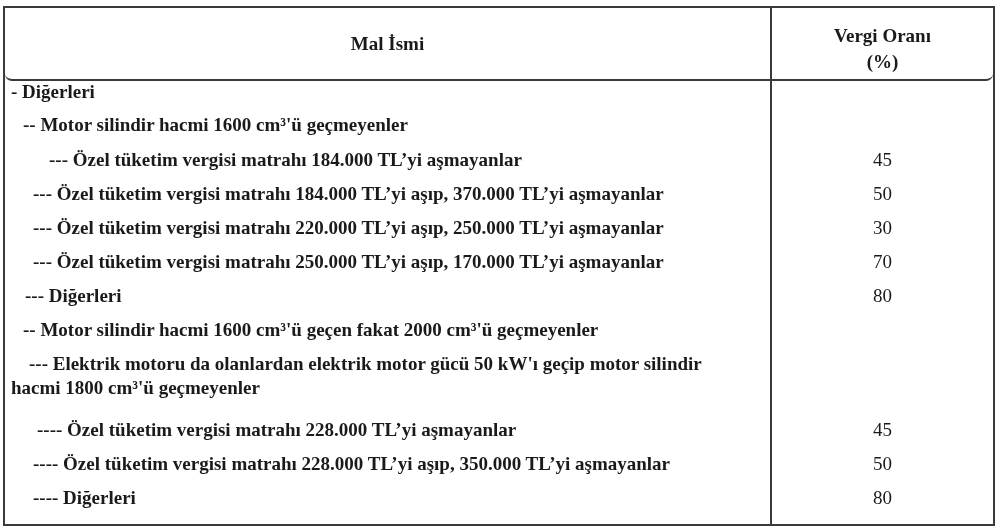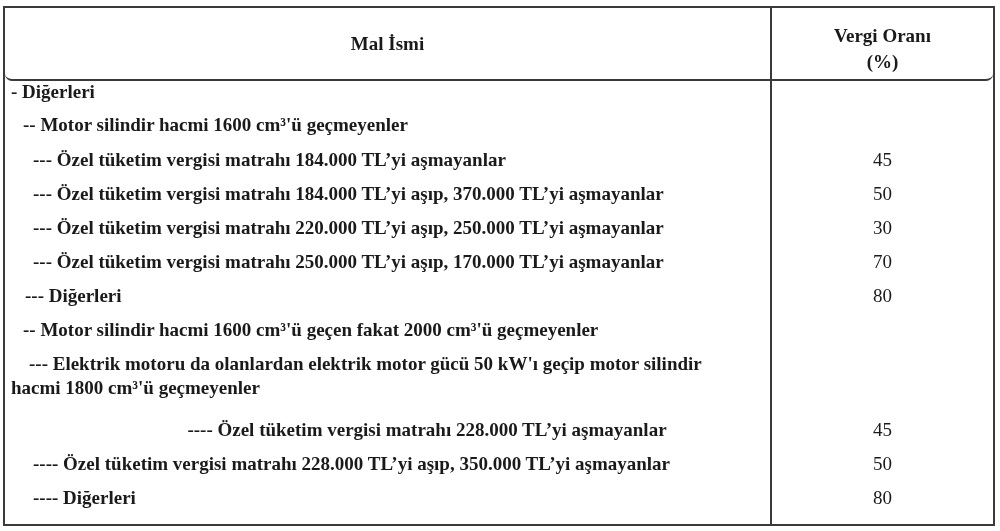--- a/index.html
+++ b/index.html
@@ -104,21 +104,21 @@
   <div id="rows-container">
       <div class="row" style="top: 72px;">
         <div class="name" style="left: 6px;">- Diğerleri</div>
         <div class="rate"></div>
       </div>
       <div class="row" style="top: 105px;">
         <div class="name" style="left: 18px;">-- Motor silindir hacmi 1600 cm³'ü geçmeyenler</div>
         <div class="rate"></div>
       </div>
       <div class="row" style="top: 140px;">
-        <div class="name" style="left: 28px;">--- Özel tüketim vergisi matrahı 184.000 TL’yi aşmayanlar</div>
+        <div class="name" style="left: 44px;">--- Özel tüketim vergisi matrahı 184.000 TL’yi aşmayanlar</div>
         <div class="rate">45</div>
       </div>
       <div class="row" style="top: 174px;">
         <div class="name" style="left: 28px;">--- Özel tüketim vergisi matrahı 184.000 TL’yi aşıp, 370.000 TL’yi aşmayanlar</div>
         <div class="rate">50</div>
       </div>
       <div class="row" style="top: 208px;">
         <div class="name" style="left: 28px;">--- Özel tüketim vergisi matrahı 220.000 TL’yi aşıp, 250.000 TL’yi aşmayanlar</div>
         <div class="rate">30</div>
       </div>
@@ -136,21 +136,21 @@
       </div>
       <div class="row" style="top: 344px;">
         <div class="name" style="left: 24px;">--- Elektrik motoru da olanlardan elektrik motor gücü 50 kW'ı geçip motor silindir</div>
         <div class="rate"></div>
       </div>
       <div class="row" style="top: 368px;">
         <div class="name" style="left: 6px;">hacmi 1800 cm³'ü geçmeyenler</div>
         <div class="rate"></div>
       </div>
       <div class="row" style="top: 410px;">
-        <div class="name" style="left: 42px; text-align: center;">---- Özel tüketim vergisi matrahı 228.000 TL’yi aşmayanlar</div>
+        <div class="name" style="left: 32px;">---- Özel tüketim vergisi matrahı 228.000 TL’yi aşmayanlar</div>
         <div class="rate">45</div>
       </div>
       <div class="row" style="top: 444px;">
         <div class="name" style="left: 28px;">---- Özel tüketim vergisi matrahı 228.000 TL’yi aşıp, 350.000 TL’yi aşmayanlar</div>
         <div class="rate">50</div>
       </div>
       <div class="row" style="top: 478px;">
         <div class="name" style="left: 28px;">---- Diğerleri</div>
         <div class="rate">80</div>
       </div>

